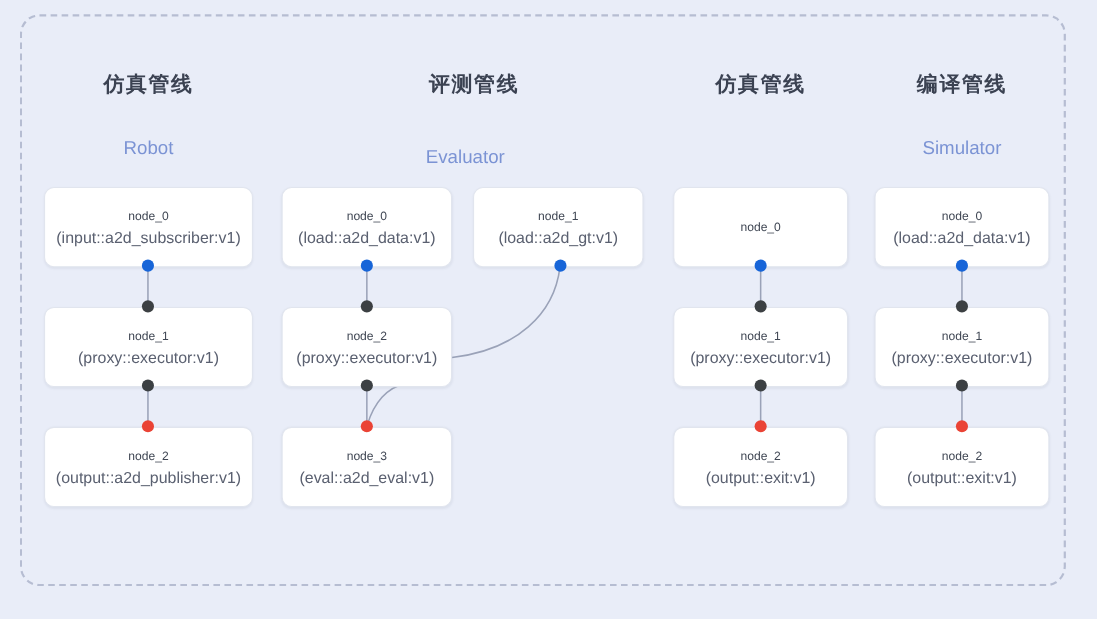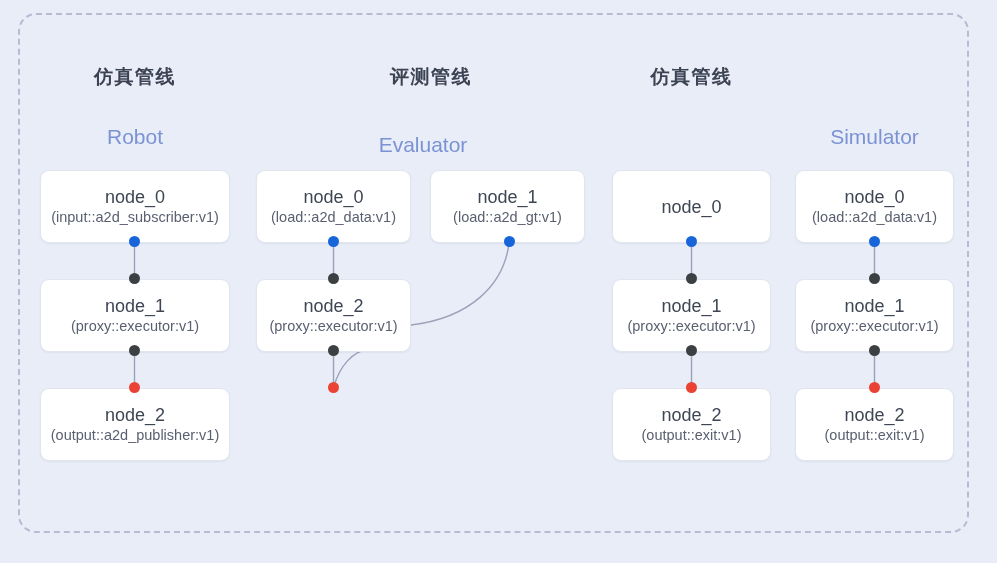--- a/index.html
+++ b/index.html
@@ -40,40 +40,40 @@
     color: #3b4252;
     font-size: 19px;
     font-weight: 700;
     letter-spacing: 1.5px;
     white-space: nowrap;
   }
   .col-subtitle {
     position: absolute;
     text-align: center;
     color: #7b93d4;
-    font-size: 21px;
+    font-size: 17px;
     font-weight: 400;
     white-space: nowrap;
   }
   .node-box {
     position: absolute;
     box-sizing: border-box;
     background: #ffffff;
     border: 1px solid #e1e5ee;
     border-radius: 9px;
     box-shadow: 0 1px 2px rgba(60,70,100,0.07);
     display: flex;
     flex-direction: column;
     align-items: center;
     justify-content: center;
     height: 73px;
   }
   .node-name {
     color: #3f4653;
-    font-size: 18px;
+    font-size: 11px;
     line-height: 20px;
     white-space: nowrap;
   }
   .node-spec {
     color: #5a6070;
     font-size: 14.5px;
     line-height: 20px;
     white-space: nowrap;
   }
   .port {
@@ -154,20 +154,24 @@
   </div>
   <div class="port blue" style="left:504px; top:236px;"></div>
 
   <div class="node-box" style="left:256px; top:279px; width:155px;">
     <div class="node-name">node_2</div>
     <div class="node-spec">(proxy::executor:v1)</div>
   </div>
   <div class="port black" style="left:328px; top:273px;"></div>
   <div class="port black" style="left:328px; top:345px;"></div>
 
+  <div class="node-box" style="left:256px; top:388px; width:155px;">
+    <div class="node-name">node_3</div>
+    <div class="node-spec">(eval::a2d_eval:v1)</div>
+  </div>
   <div class="port red" style="left:328px; top:382px;"></div>
 
   <div class="col-title" style="left:612px; top:64px; width:159px;">仿真管线</div>
 
   <div class="node-box" style="left:612px; top:170px; width:159px;">
     <div class="node-name">node_0</div>
   </div>
   <div class="port blue" style="left:686px; top:236px;"></div>
 
   <div class="node-box" style="left:612px; top:279px; width:159px;">
@@ -176,20 +180,21 @@
   </div>
   <div class="port black" style="left:686px; top:273px;"></div>
   <div class="port black" style="left:686px; top:345px;"></div>
 
   <div class="node-box" style="left:612px; top:388px; width:159px;">
     <div class="node-name">node_2</div>
     <div class="node-spec">(output::exit:v1)</div>
   </div>
   <div class="port red" style="left:686px; top:382px;"></div>
 
+  <div class="col-title" style="left:795px; top:64px; width:159px;">编译管线</div>
   <div class="col-subtitle" style="left:795px; top:125px; width:159px;">Simulator</div>
 
   <div class="node-box" style="left:795px; top:170px; width:159px;">
     <div class="node-name">node_0</div>
     <div class="node-spec">(load::a2d_data:v1)</div>
   </div>
   <div class="port blue" style="left:869px; top:236px;"></div>
 
   <div class="node-box" style="left:795px; top:279px; width:159px;">
     <div class="node-name">node_1</div>

